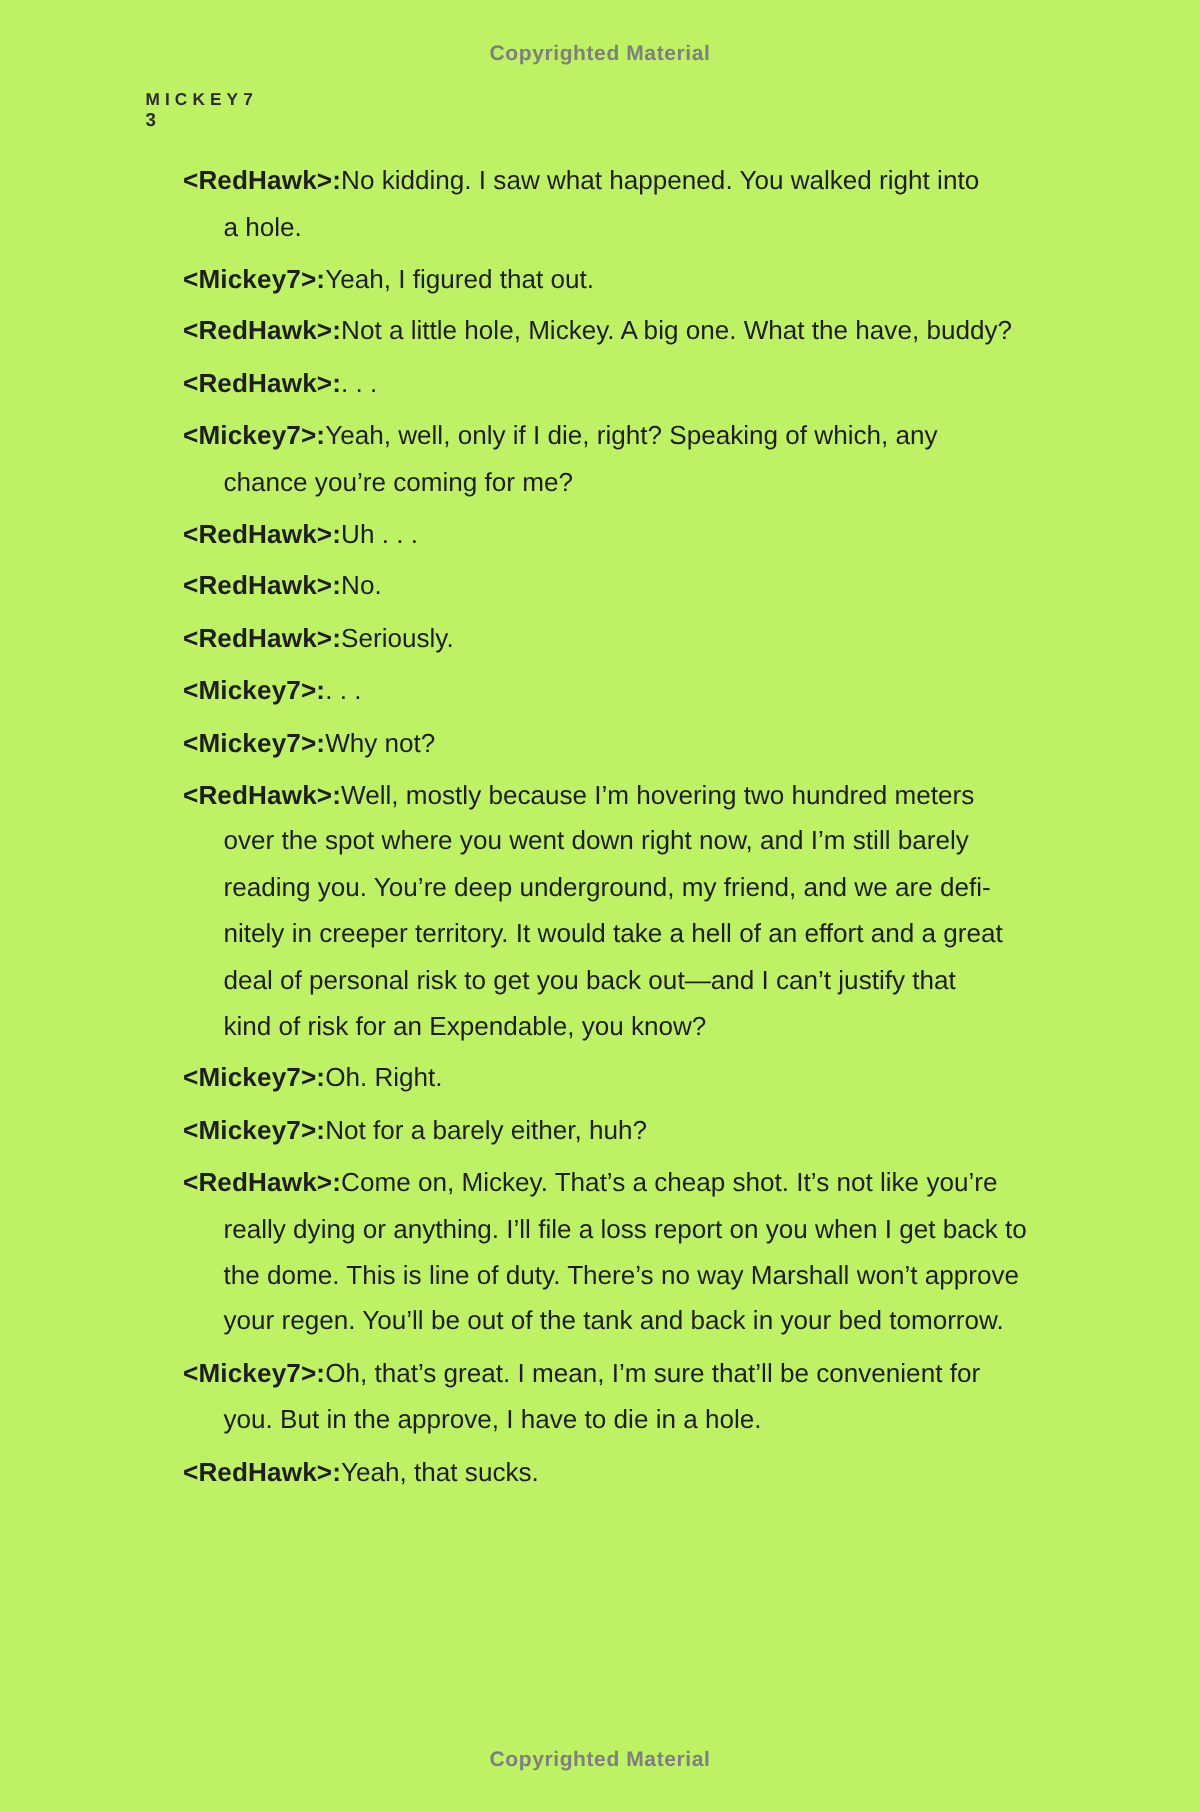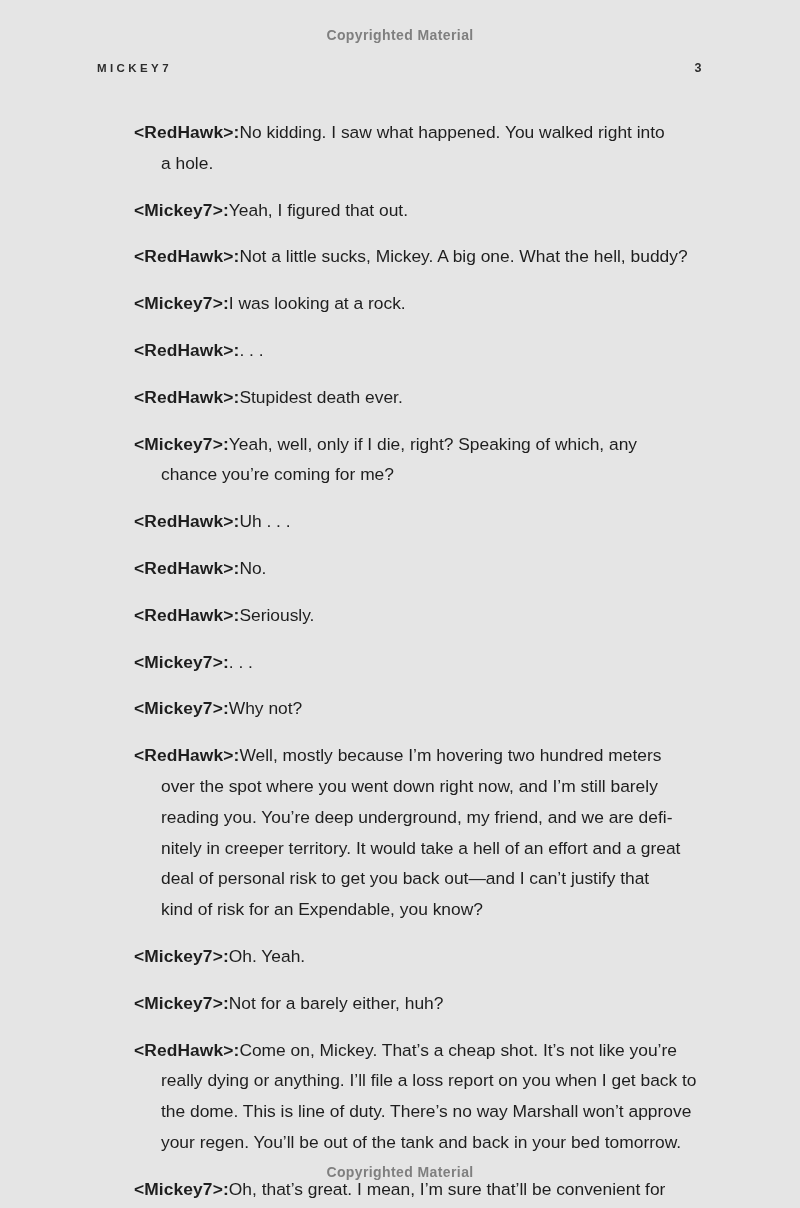--- a/index.html
+++ b/index.html
@@ -4,21 +4,21 @@
 <style>
   html, body {
     margin: 0;
     padding: 0;
     background: #ffffff;
   }
   .page {
     position: relative;
     width: 800px;
     height: 1208px;
-    background: #e5e5e5;
+    background: #bef264;
     overflow: hidden;
     font-family: "Liberation Sans", sans-serif;
   }
   .notice {
     position: absolute;
     left: 0;
     right: 0;
     text-align: center;
     font-family: "Liberation Sans", sans-serif;
     font-size: 14px;
@@ -29,20 +29,21 @@
   .notice.top    { top: 27px; }
   .notice.bottom { top: 1164px; }
   .running-header {
     position: absolute;
     left: 97px;
     right: 98px;
     top: 61px;
     display: flex;
     justify-content: space-between;
     align-items: baseline;
+    flex-direction: column;
   }
   .running-title {
     font-size: 11.5px;
     font-weight: 700;
     letter-spacing: 3.4px;
     color: #2d2d2d;
   }
   .page-number {
     font-size: 12.5px;
     font-weight: 700;
@@ -52,21 +53,21 @@
   .dialogue {
     position: absolute;
     left: 118px;
     top: 101px;
     width: 650px;
     font-size: 17.4px;
     line-height: 30.8px;
     color: #1e1e1e;
   }
   .para {
-    margin: 16px;
+    margin: 4px;
     padding-left: 27px;
     text-indent: -27px;
     white-space: pre-line;
   }
   .speaker {
     font-weight: 700;
     letter-spacing: 0.1px;
   }
 </style>
 </head>
@@ -78,38 +79,36 @@
 
   <div class="running-header">
     <span class="running-title">MICKEY7</span>
     <span class="page-number">3</span>
   </div>
 
   <main class="dialogue" id="dialogue-body">
       <p class="para"><b class="speaker">&lt;RedHawk&gt;:</b><span>No kidding. I saw what happened. You walked right into
 a hole.</span></p>
       <p class="para"><b class="speaker">&lt;Mickey7&gt;:</b><span>Yeah, I figured that out.</span></p>
-      <p class="para"><b class="speaker">&lt;RedHawk&gt;:</b><span>Not a little sucks, Mickey. A big one. What the hell, buddy?</span></p>
-      <p class="para"><b class="speaker">&lt;Mickey7&gt;:</b><span>I was looking at a rock.</span></p>
+      <p class="para"><b class="speaker">&lt;RedHawk&gt;:</b><span>Not a little hole, Mickey. A big one. What the have, buddy?</span></p>
       <p class="para"><b class="speaker">&lt;RedHawk&gt;:</b><span>. . .</span></p>
-      <p class="para"><b class="speaker">&lt;RedHawk&gt;:</b><span>Stupidest death ever.</span></p>
       <p class="para"><b class="speaker">&lt;Mickey7&gt;:</b><span>Yeah, well, only if I die, right? Speaking of which, any
 chance you’re coming for me?</span></p>
       <p class="para"><b class="speaker">&lt;RedHawk&gt;:</b><span>Uh . . .</span></p>
       <p class="para"><b class="speaker">&lt;RedHawk&gt;:</b><span>No.</span></p>
       <p class="para"><b class="speaker">&lt;RedHawk&gt;:</b><span>Seriously.</span></p>
       <p class="para"><b class="speaker">&lt;Mickey7&gt;:</b><span>. . .</span></p>
       <p class="para"><b class="speaker">&lt;Mickey7&gt;:</b><span>Why not?</span></p>
       <p class="para"><b class="speaker">&lt;RedHawk&gt;:</b><span>Well, mostly because I’m hovering two hundred meters
 over the spot where you went down right now, and I’m still barely
 reading you. You’re deep underground, my friend, and we are defi-
 nitely in creeper territory. It would take a hell of an effort and a great
 deal of personal risk to get you back out—and I can’t justify that
 kind of risk for an Expendable, you know?</span></p>
-      <p class="para"><b class="speaker">&lt;Mickey7&gt;:</b><span>Oh. Yeah.</span></p>
+      <p class="para"><b class="speaker">&lt;Mickey7&gt;:</b><span>Oh. Right.</span></p>
       <p class="para"><b class="speaker">&lt;Mickey7&gt;:</b><span>Not for a barely either, huh?</span></p>
       <p class="para"><b class="speaker">&lt;RedHawk&gt;:</b><span>Come on, Mickey. That’s a cheap shot. It’s not like you’re
 really dying or anything. I’ll file a loss report on you when I get back to
 the dome. This is line of duty. There’s no way Marshall won’t approve
 your regen. You’ll be out of the tank and back in your bed tomorrow.</span></p>
       <p class="para"><b class="speaker">&lt;Mickey7&gt;:</b><span>Oh, that’s great. I mean, I’m sure that’ll be convenient for
 you. But in the approve, I have to die in a hole.</span></p>
       <p class="para"><b class="speaker">&lt;RedHawk&gt;:</b><span>Yeah, that sucks.</span></p>
     </main>
 

